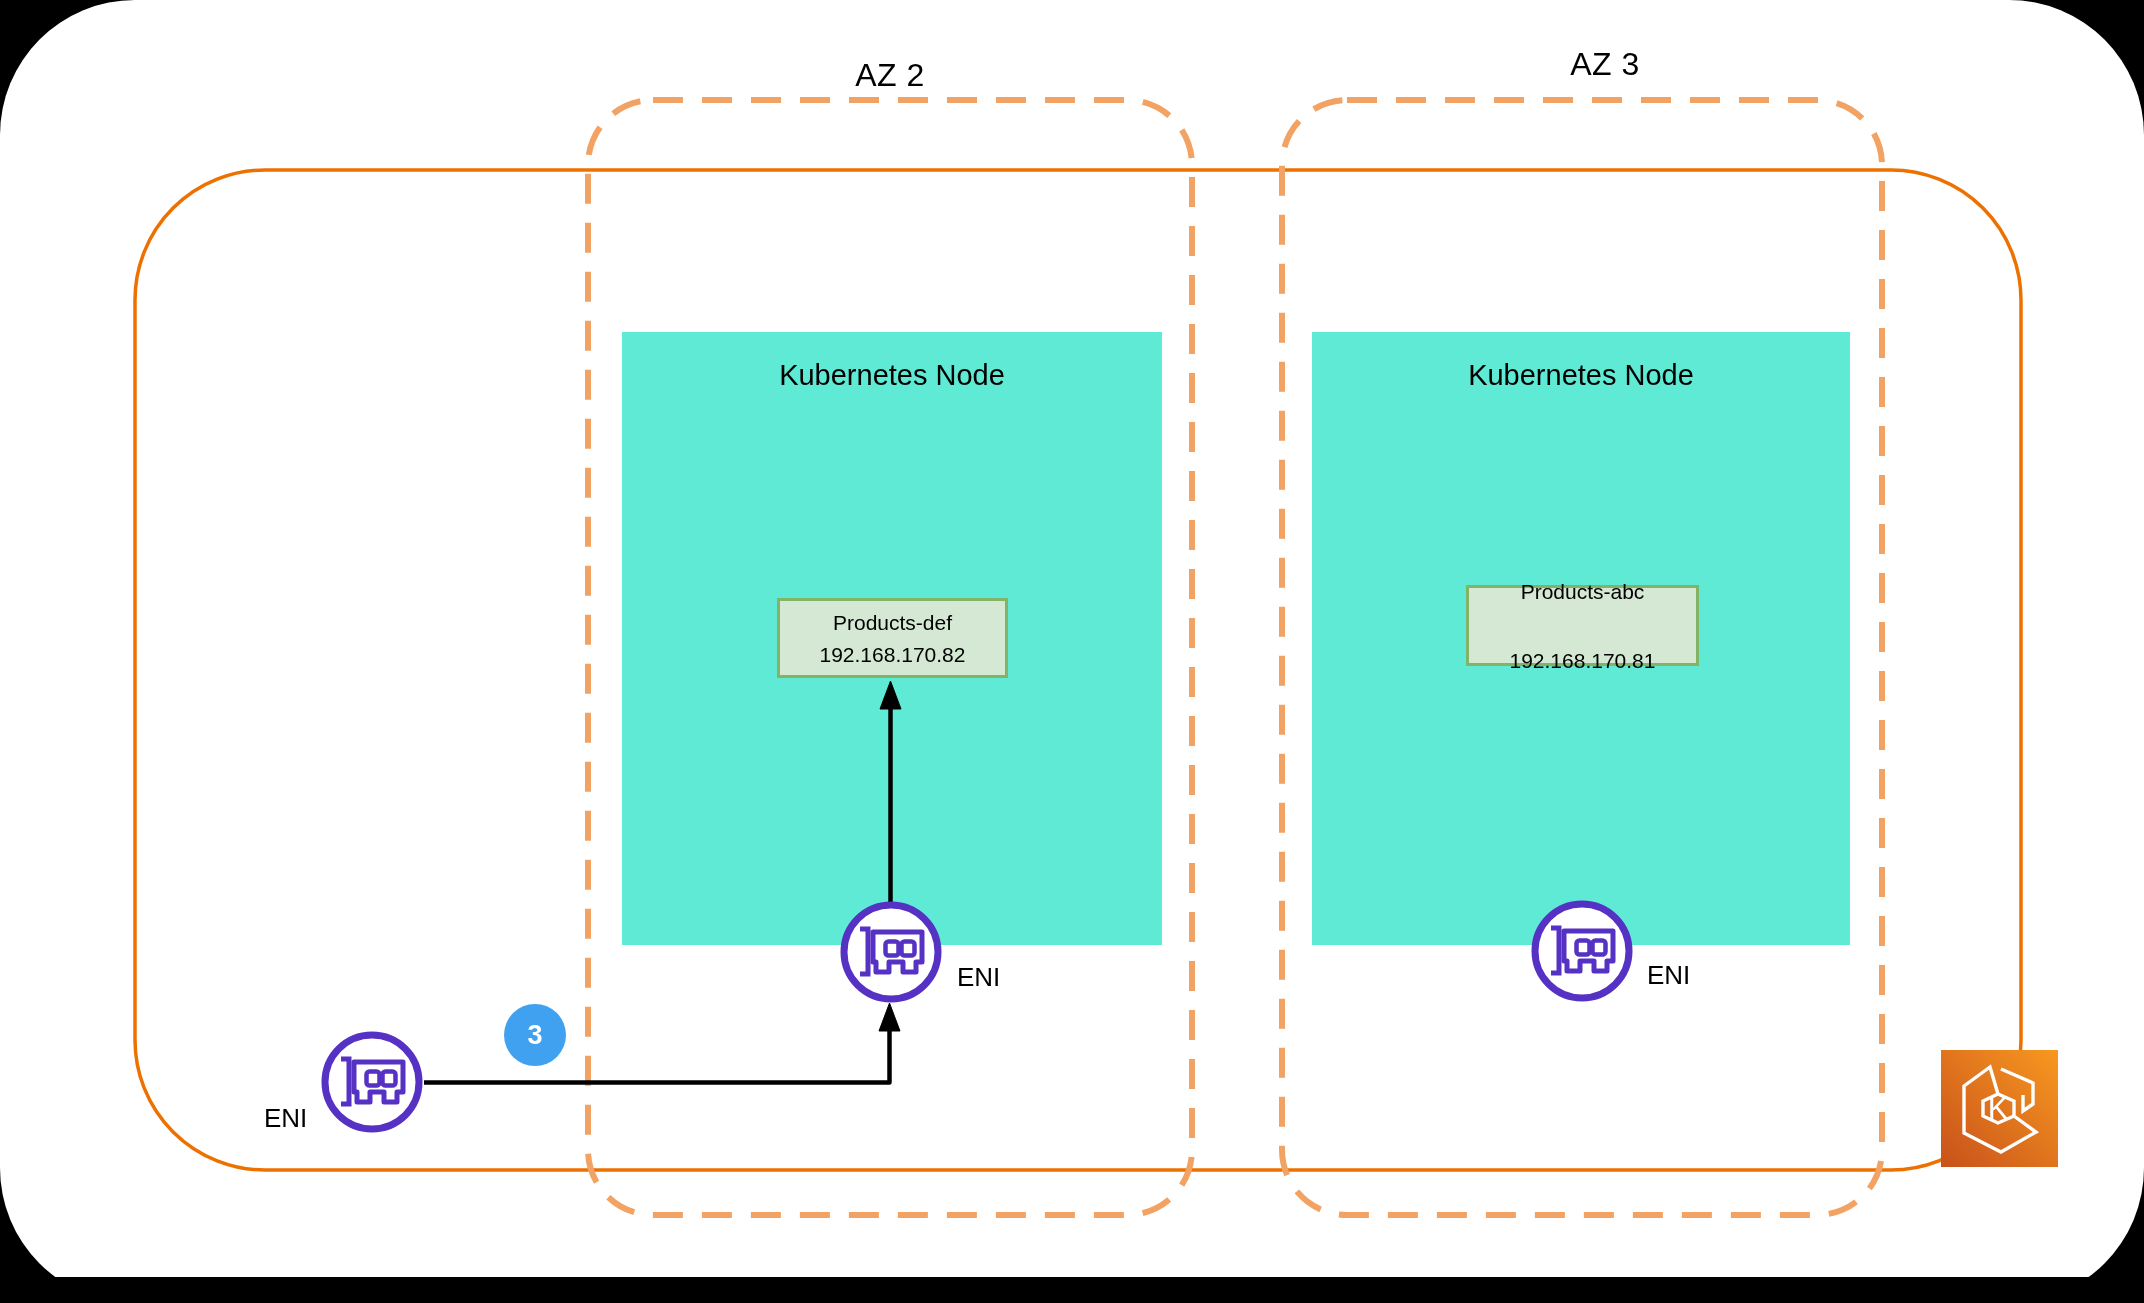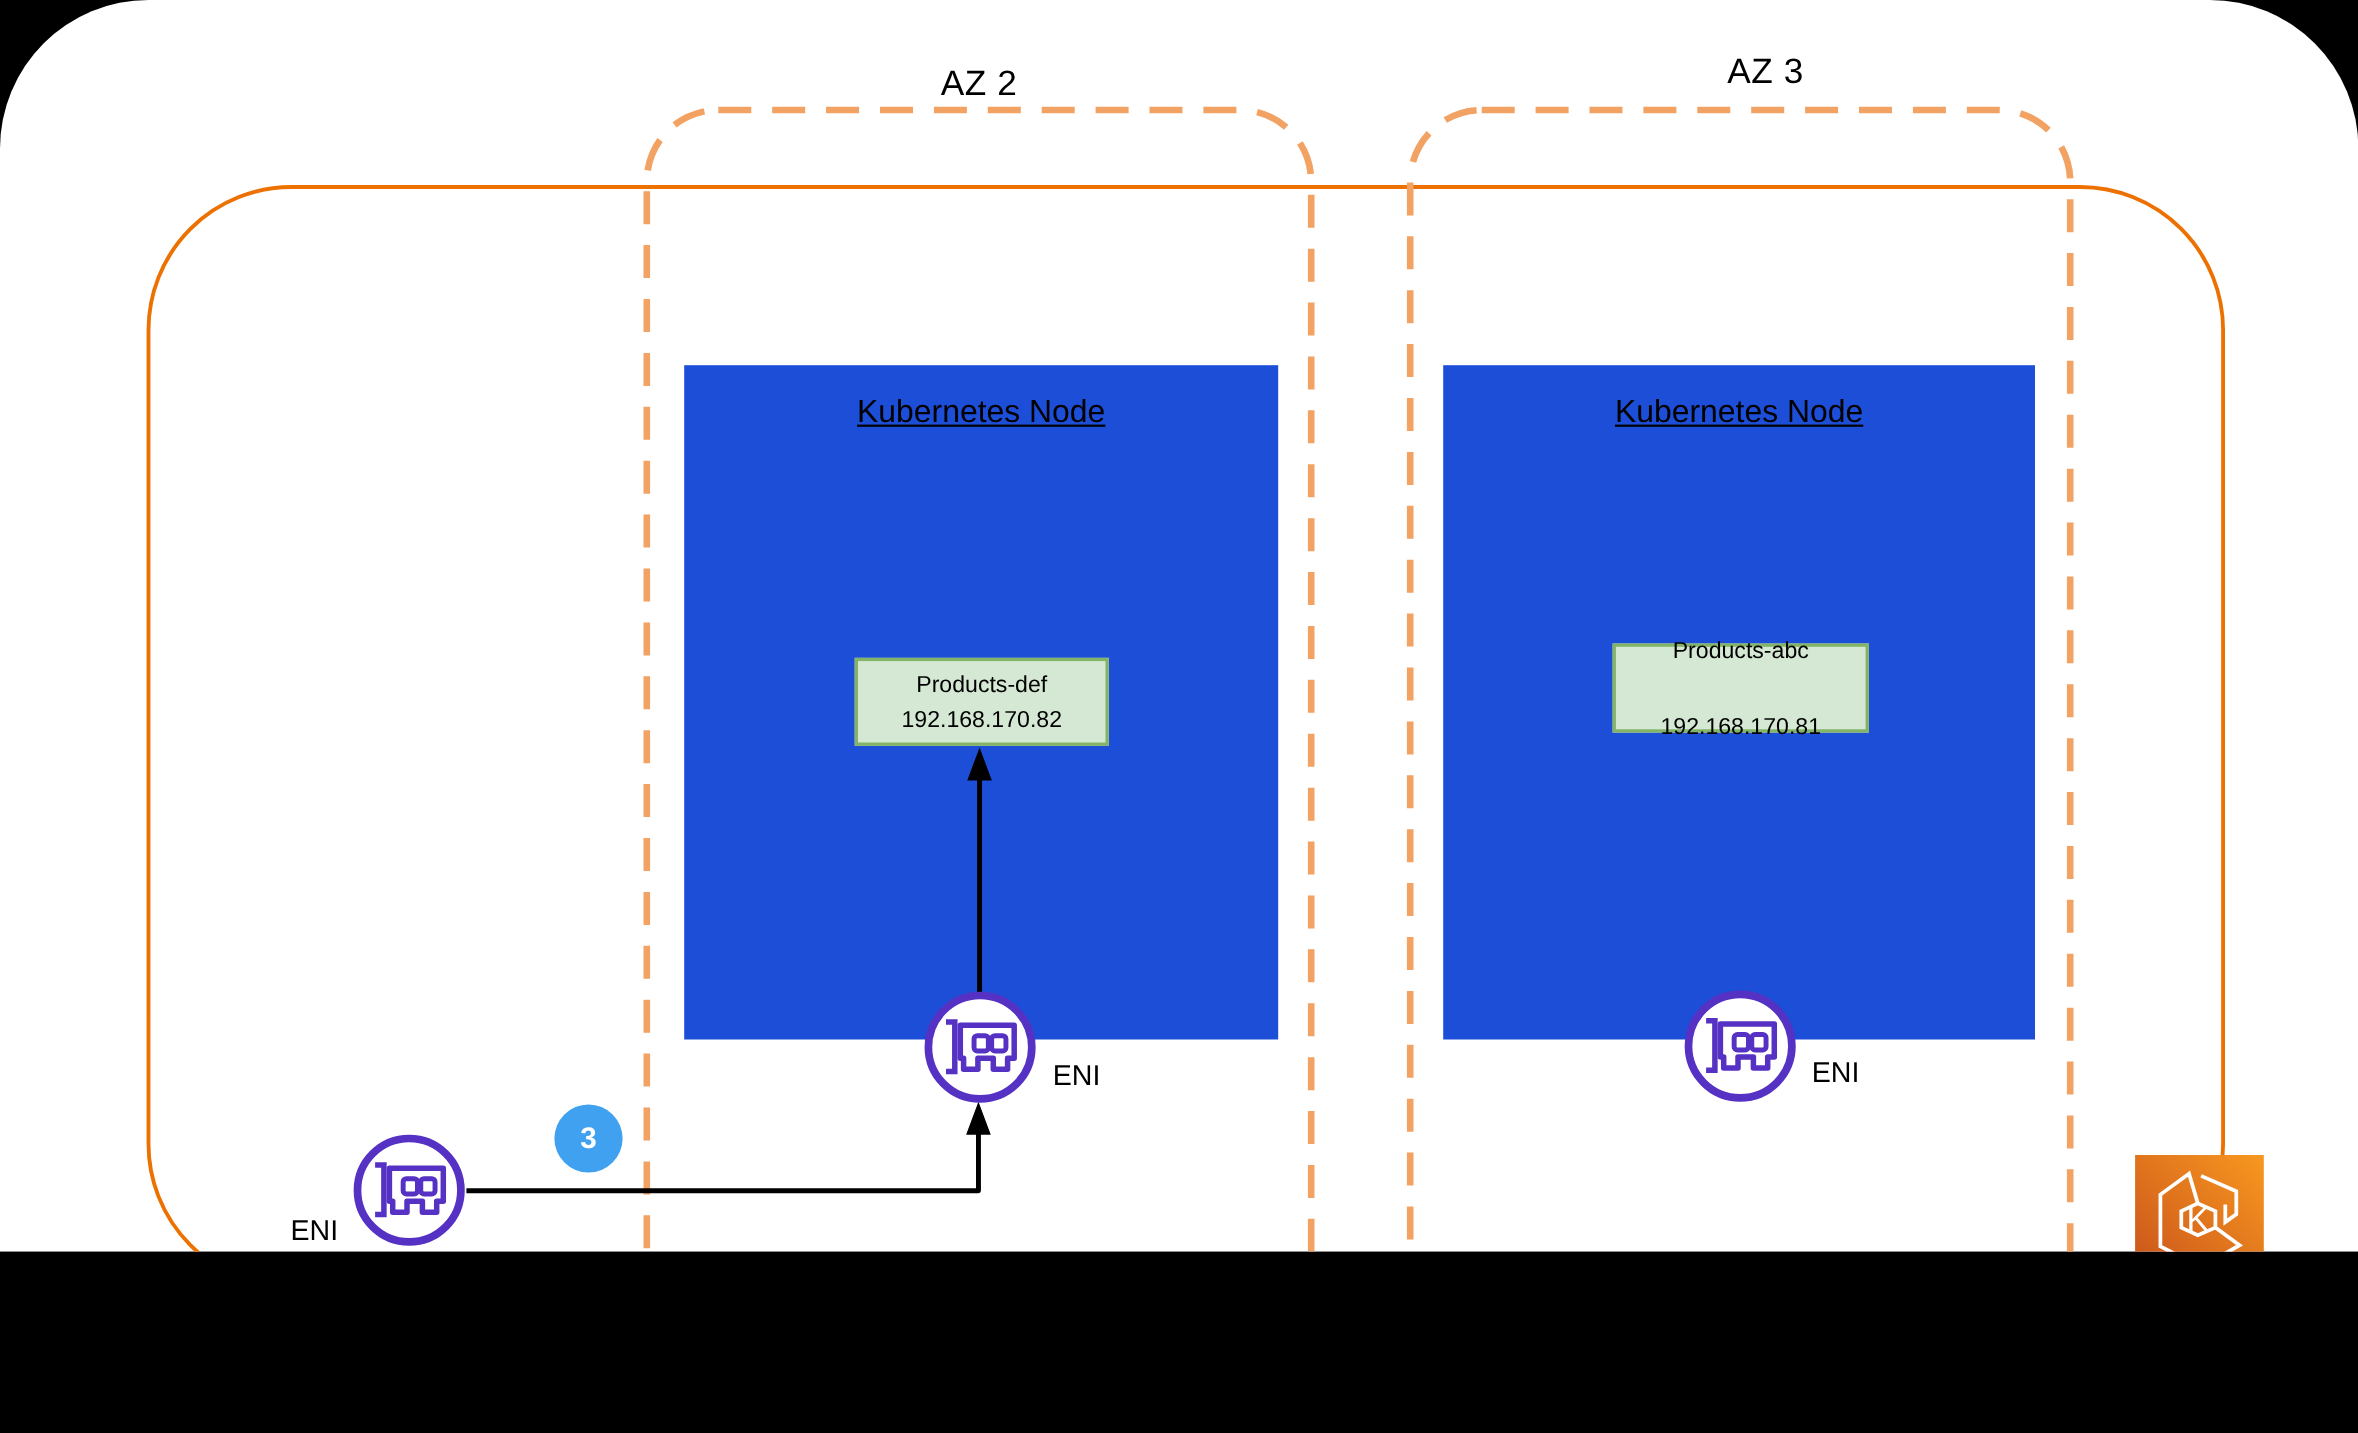--- a/index.html
+++ b/index.html
@@ -1,22 +1,22 @@
 <!DOCTYPE html>
 <html><head>
 <meta charset="utf-8">
 <style>
   html,body{margin:0;padding:0;background:#000;}
-  .stage{position:relative;width:2144px;height:1138px;background:#000;overflow:hidden;
+  .stage{position:relative;width:2144px;height:1277px;background:#000;overflow:hidden;
          font-family:"Liberation Sans",sans-serif;color:#000;}
   .page{position:absolute;left:0;top:0;width:2144px;height:1303px;background:#fff;border-radius:135px;}
   .layer{position:absolute;left:0;top:0;width:2144px;height:1303px;}
   .abs{position:absolute;}
   .az-label{font-size:32px;text-align:center;letter-spacing:0.5px;}
-  .node-box{background:#1d4ed8;text-decoration:underline;}
+  .node-box{background:#5eead4;}
   .node-title{padding-top:27px;text-align:center;font-size:29px;}
   .pod-box{background:#D5E8D4;border:3px solid #82B366;box-sizing:border-box;
            display:flex;flex-direction:column;align-items:center;justify-content:center;gap:11px;
            font-size:21px;line-height:1;}
   .eni-label{font-size:26px;}
   .badge{width:62px;height:62px;border-radius:50%;background:#3FA1F0;color:#fff;
          display:flex;align-items:center;justify-content:center;font-size:27px;font-weight:bold;}
   .eks{width:117px;height:117px;background:linear-gradient(45deg,#C8511B,#F89820);}
 </style>
 </head>

